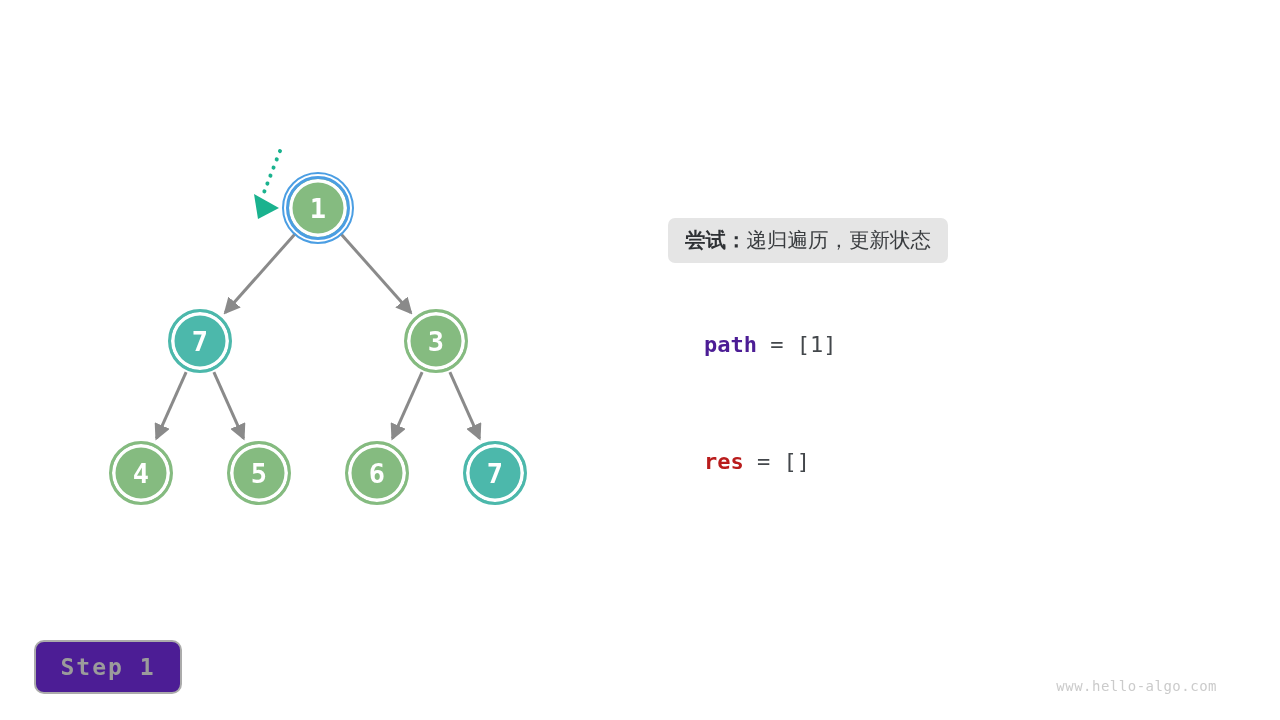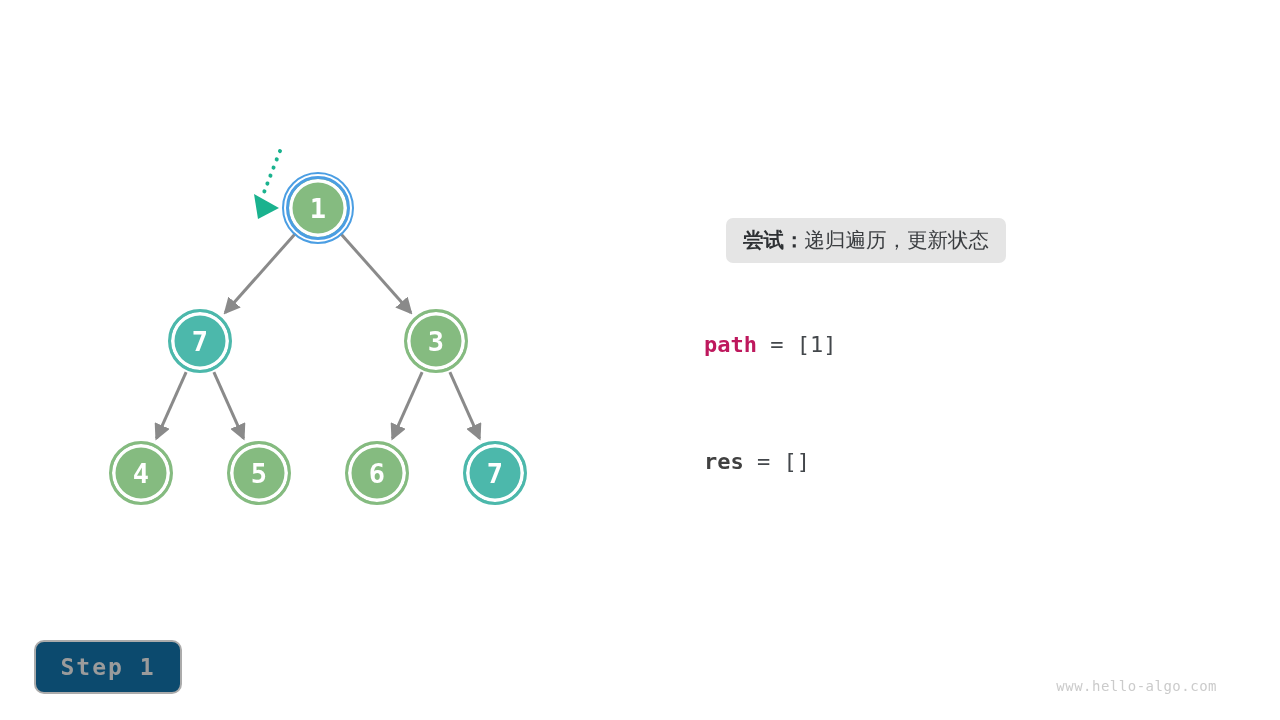--- a/index.html
+++ b/index.html
@@ -39,47 +39,47 @@
   
   .anno-line {
     position: absolute;
     font-size: 20.5px;
     color: #3a3d40;
     white-space: nowrap;
     line-height: 1;
   }
   .anno-label { font-weight: bold; color: #2e3134; }
   .try-box {
-    left: 726px; top: 218px;
+    left: 668px; top: 218px;
     background: #e5e5e5;
     border-radius: 7px;
     padding: 12px 17px 12px 17px;
   }
   .back-line { left: 699px; top: 283px; }
   .code-line {
     position: absolute;
     font-family: "DejaVu Sans Mono", "Liberation Mono", monospace;
     font-size: 22px;
     font-weight: bold;
     white-space: nowrap;
     line-height: 1;
   }
   .path-line { left: 704px; top: 334px; }
   .res-line  { left: 704px; top: 451px; }
-  .kw-path { color: #be185d; }
-  .kw-res  { color: #404040; }
+  .kw-path { color: #4c1d95; }
+  .kw-res  { color: #b91c1c; }
   .code-rest { color: #43474b; font-weight: normal; }
   
   .step-box {
     position: absolute;
     left: 34px; top: 640px;
     width: 148px; height: 54px;
     border: 2px solid #ababab;
     border-radius: 10px;
-    background: #0c4a6e;
+    background: #4c1d95;
     display: flex;
     align-items: center;
     justify-content: center;
     font-family: "DejaVu Sans Mono", "Liberation Mono", monospace;
     font-size: 23px;
     font-weight: bold;
     color: #9b9b9b;
     letter-spacing: 2px;
   }
   

